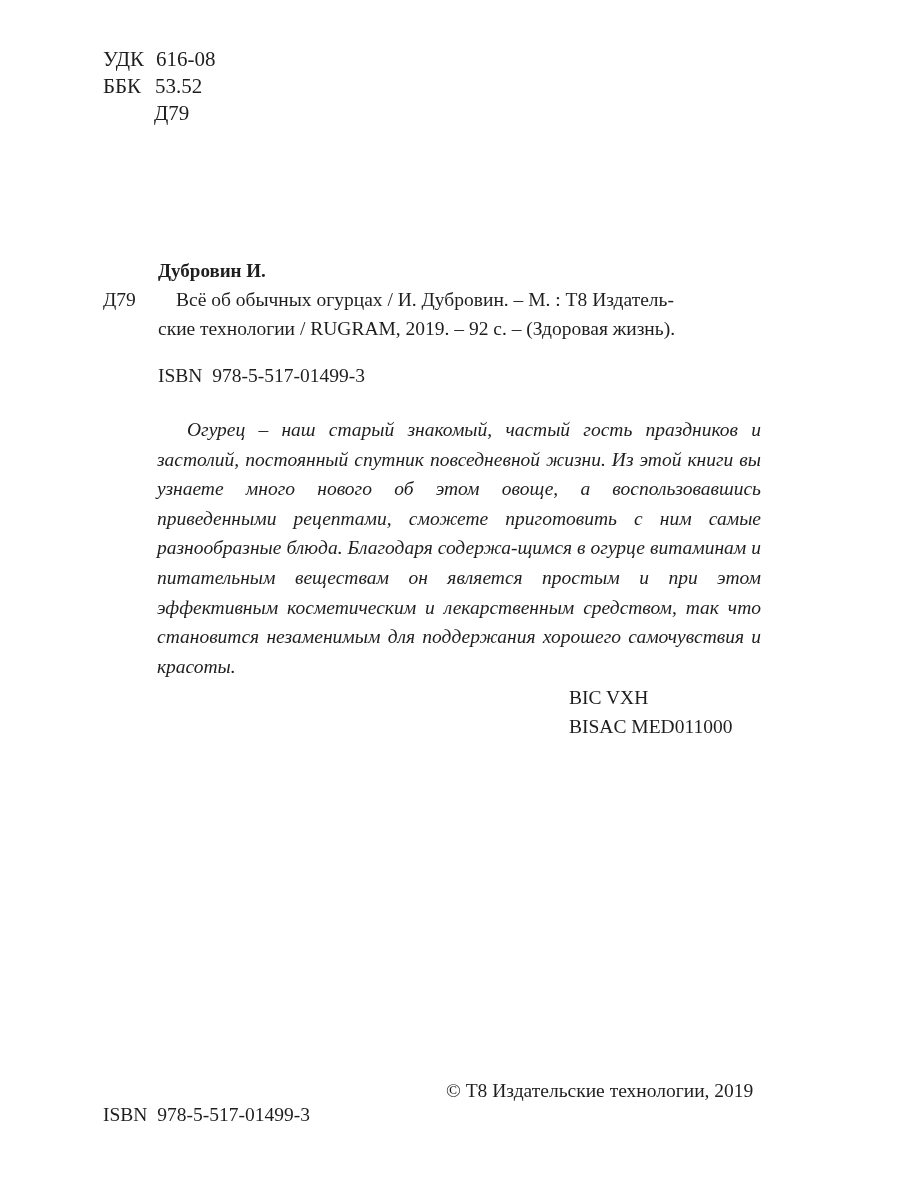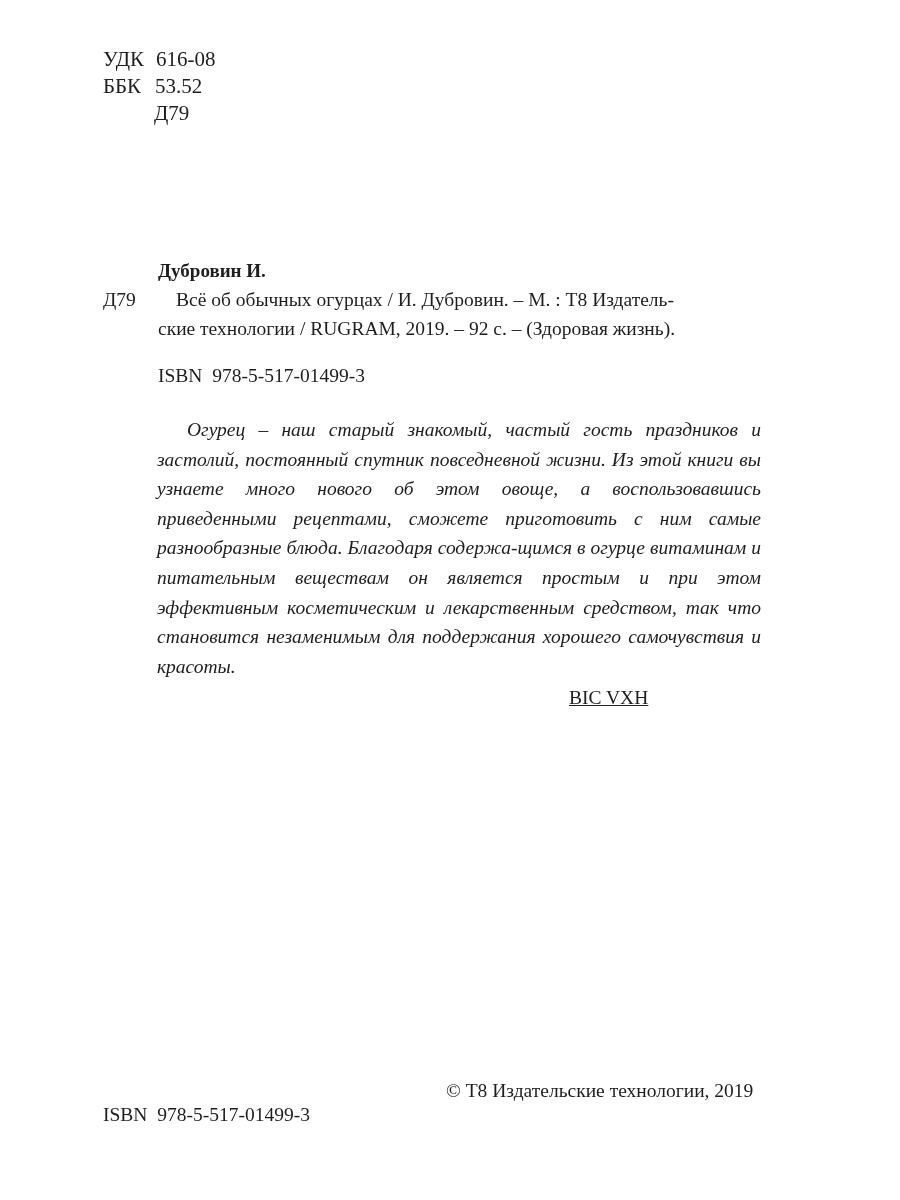--- a/index.html
+++ b/index.html
@@ -40,22 +40,23 @@
 <div class="abs biblio" style="left:103px; top:285px;">Д79</div>
 <div class="abs biblio" style="left:176px; top:285px;">Всё об обычных огурцах / И. Дубровин.  – М. : Т8 Издатель-</div>
 <div class="abs biblio" style="left:158px; top:314px;">ские технологии / RUGRAM, 2019. – 92 с. – (Здоровая жизнь).</div>
 
 <div class="abs isbn" style="left:158px; top:365px;">
   <span>ISBN</span>&nbsp;&nbsp;<span>978-5-517-01499-3</span>
 </div>
 
 <p class="annotation" style="margin:0;">Огурец – наш старый знакомый, частый гость праздников и застолий, постоянный спутник повседневной жизни. Из этой книги вы узнаете много нового об этом овоще, а воспользовавшись приведенными рецептами, сможете приготовить с ним самые разнообразные блюда. Благодаря содержа-щимся в огурце витаминам и питательным веществам он является простым и при этом эффективным косметическим и лекарственным средством, так что становится незаменимым для поддержания хорошего самочувствия и красоты.</p>
 
-<div class="abs codes" style="left:569px; top:683px;text-decoration:underline;">
+<div class="abs codes" style="left:569px; top:683px;">
   <div>BIC VXH</div>
+  <div>BISAC MED011000</div>
 </div>
 
 <div class="abs isbn" style="left:103px; top:1104px;">
   <span>ISBN</span>&nbsp;&nbsp;<span>978-5-517-01499-3</span>
 </div>
 <div class="abs copy" style="left:446px; top:1077px;">
   <div>© Т8 Издательские технологии, 2019</div>
 </div>
 
 </body></html>

